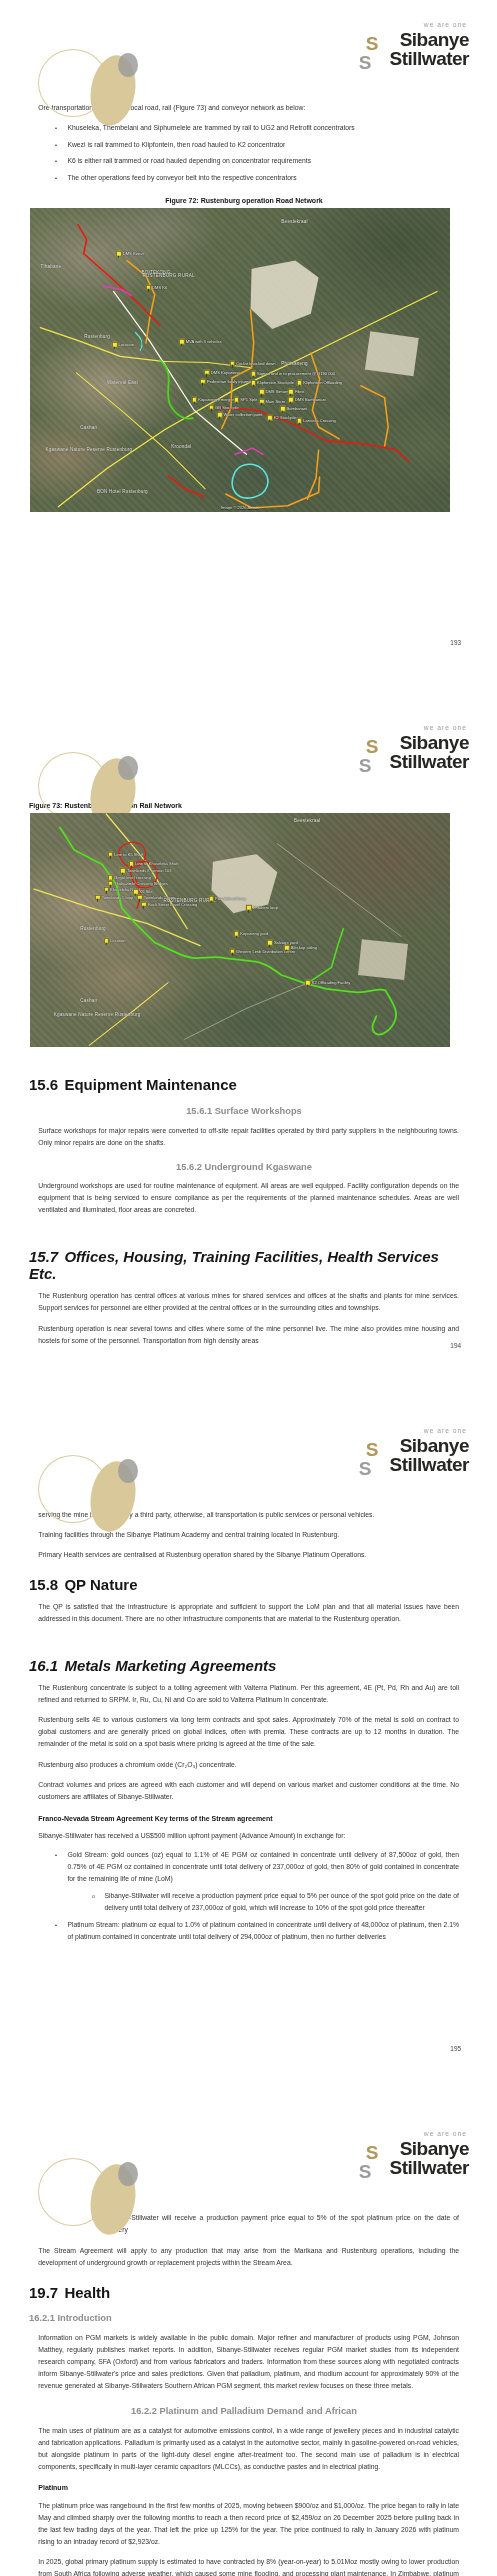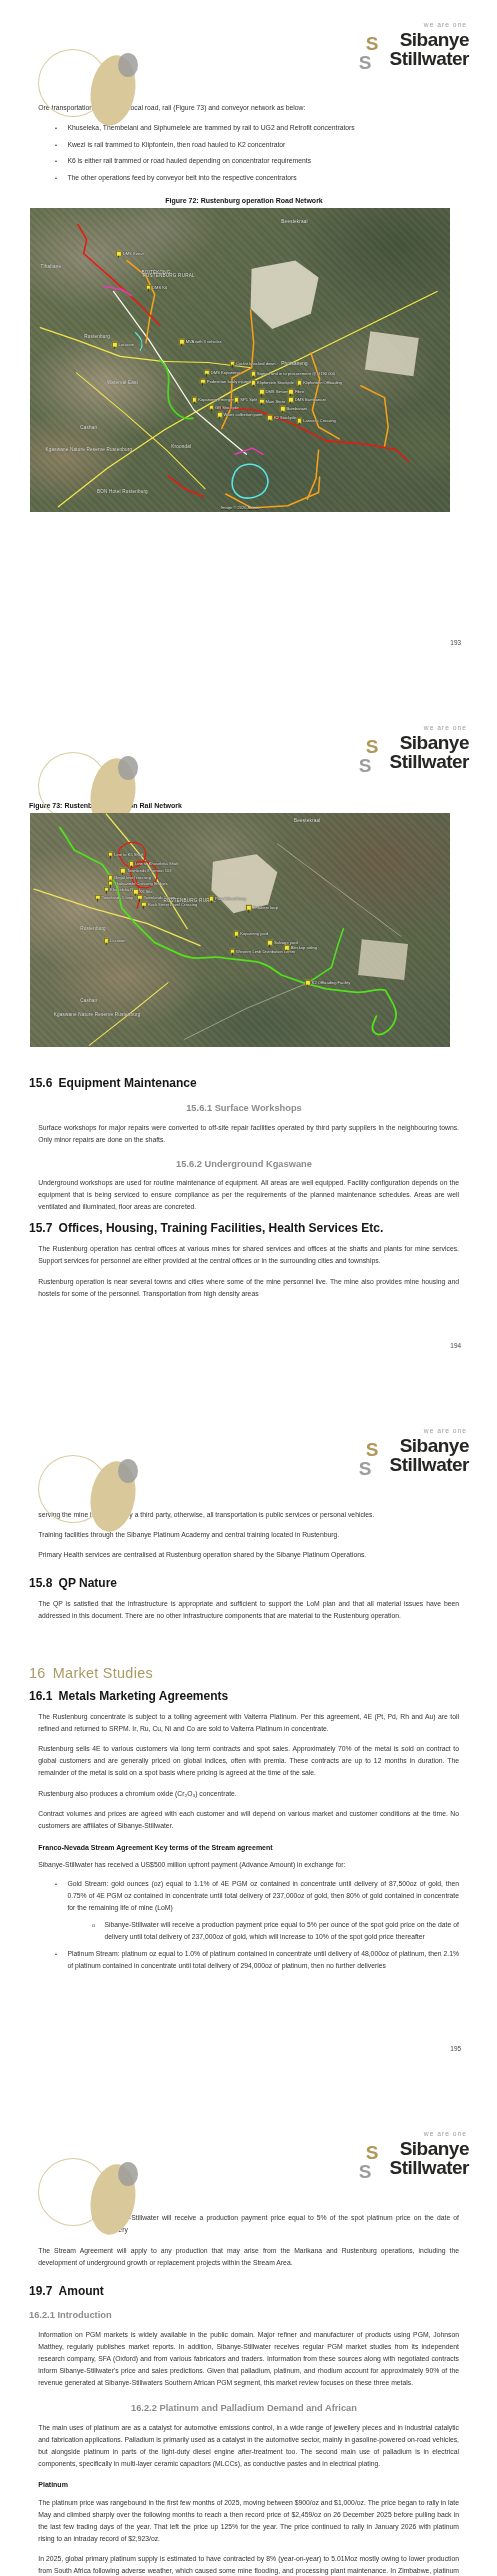--- a/index.html
+++ b/index.html
@@ -18,21 +18,21 @@
   .logo-line .word{position:relative;z-index:1;}
   .g-gold{color:#b0985a;left:-1px;top:3.6px;}
   .g-gray{color:#9d9d9c;left:-1px;top:3.6px;}
   .line1 .ghost{left:auto;right:91px;top:4.1px;}
   .line2 .ghost{left:auto;right:98px;top:4.1px;}
 
   
   .content{padding-left:29px;padding-right:39px;}
   .para{margin:0 0 0 9.3px;font-size:6.8px;line-height:12px;text-align:justify;color:#333;}
   .caption{font-weight:bold;font-size:7px;color:#141414;margin:0;}
-  .h-sec{font-size:12px;font-weight:bold;color:#161616;margin:0;}
+  .h-sec{font-size:15px;font-weight:bold;color:#161616;margin:0;}
   .h-sec .num{margin-right:6.2px;}
   .h-sub{font-size:9.3px;font-weight:bold;color:#8d8d8d;margin:0;}
   .h-chap{font-size:14.4px;font-weight:normal;color:#aa9a64;margin:0;letter-spacing:0.3px;}
   .h-chap .num{margin-right:7.2px;}
   .h-bold{font-size:7px;font-weight:bold;color:#161616;margin:0 0 0 9.3px;}
   .pgnum{position:absolute;top:639px;right:37px;font-size:6.4px;color:#454545;}
 
   .bullets{margin:0;padding:0;}
   .bullet-row{display:flex;margin-left:26px;margin-top:4.6px;}
   .bullet-row .mark{width:12.4px;flex:0 0 12.4px;font-size:5.7px;line-height:12px;color:#222;}
@@ -69,21 +69,21 @@
       linear-gradient(120deg, #73765a 0%, #636c4e 50%, #55614a 100%);}
   .routes{position:absolute;inset:0;width:100%;height:100%;}
   .map-markers,.map-places{position:absolute;inset:0;}
   .map-marker{position:absolute;display:flex;align-items:flex-start;transform:translate(-2.1px,-6.2px);}
   .pin{width:3.6px;height:3.6px;background:#f4e63b;border:0.5px solid #6c6c2b;display:inline-block;position:relative;flex:0 0 3.6px;}
   .pin::after{content:"";position:absolute;left:1px;top:3.6px;width:0.5px;height:2.6px;background:#3c3c1e;}
   .pin-label{font-size:4.1px;color:#ffffff;text-shadow:0 0.5px 1px rgba(0,0,0,.95),0 0 1px rgba(0,0,0,.8);white-space:nowrap;margin-left:1px;line-height:5.2px;}
   .map-place{position:absolute;font-size:4.6px;color:#eeeee8;text-shadow:0 0.5px 1px rgba(0,0,0,.9);white-space:nowrap;letter-spacing:0.2px;transform:translate(-50%,-50%);}
   .map-credit{position:absolute;left:50%;bottom:2.6px;transform:translateX(-50%);font-size:4.1px;color:#d6d6d0;text-shadow:0 0.5px 0.5px rgba(0,0,0,.8);} .mt14{margin-top:7.2px;} .mt16{margin-top:8.2px;} .mt18{margin-top:9.3px;}
   .mt22{margin-top:11.3px;} .mt24{margin-top:12.4px;} .mt26{margin-top:13.4px;text-align:center;} .mt28{margin-top:14.4px;}
-  .mt30{margin-top:8px;} .mt56{margin-top:29px;} .mt84{margin-top:43px;}
+  .mt30{margin-top:32px;font-style:italic;} .mt56{margin-top:29px;} .mt84{margin-top:43px;}
   .pt198{padding-top:102px;} .pt192{padding-top:99px;} .pt200{padding-top:103px;}
 </style>
 </head>
 <body>
 
 <div class="doc">
 
   <section class="page">
     <div class="deco-ring"></div>
     <div class="deco-blob"></div>
@@ -388,21 +388,20 @@
       <div class="logo-line line1"><span class="ghost g-gold">S</span><span class="word">Sibanye</span></div>
       <div class="logo-line line2"><span class="ghost g-gray">S</span><span class="word">Stillwater</span></div>
     </div>
 
     <div class="content pt200">
       <p class="para">serving the mine is operated by a third party, otherwise, all transportation is public services or personal vehicles.</p>
       <p class="para mt16">Training facilities through the Sibanye Platinum Academy and central training located in Rustenburg.</p>
       <p class="para mt16">Primary Health services are centralised at Rustenburg operation shared by the Sibanye Platinum Operations.</p>
       <h2 class="h-sec mt28"><span class="num">15.8</span><span>QP Nature</span></h2>
       <p class="para mt16">The QP is satisfied that the infrastructure is appropriate and sufficient to support the LoM plan and that all material issues have been addressed in this document. There are no other infrastructure components that are material to the Rustenburg operation.</p>
-      <h1 class="h-chap mt84"><span class="num">16</span><span>Market Studies</span></h1>
       <h2 class="h-sec mt30"><span class="num">16.1</span><span>Metals Marketing Agreements</span></h2>
       <p class="para mt16">The Rustenburg concentrate is subject to a tolling agreement with Valterra Platinum. Per this agreement, 4E (Pt, Pd, Rh and Au) are toll refined and returned to SRPM. Ir, Ru, Cu, Ni and Co are sold to Valterra Platinum in concentrate.</p>
       <p class="para mt16">Rustenburg sells 4E to various customers via long term contracts and spot sales. Approximately 70% of the metal is sold on contract to global customers and are generally priced on global indices, often with premia. These contracts are up to 12 months in duration. The remainder of the metal is sold on a spot basis where pricing is agreed at the time of the sale.</p>
       <p class="para mt16">Rustenburg also produces a chromium oxide (Cr₂O₃) concentrate.</p>
       <p class="para mt16">Contract volumes and prices are agreed with each customer and will depend on various market and customer conditions at the time. No customers are affiliates of Sibanye-Stillwater.</p>
       <h4 class="h-bold mt24">Franco-Nevada Stream Agreement Key terms of the Stream agreement</h4>
       <p class="para mt16">Sibanye-Stillwater has received a US$500 million upfront payment (Advance Amount) in exchange for:</p>
       <div class="bullet-row mt14">
         <span class="mark">•</span>
         <div class="btext">Gold Stream: gold ounces (oz) equal to 1.1% of 4E PGM oz contained in concentrate until delivery of 87,500oz of gold, then 0.75% of 4E PGM oz contained in concentrate until total delivery of 237,000oz of gold, then 80% of gold contained in concentrate for the remaining life of mine (LoM)</div>
@@ -428,21 +427,21 @@
       <div class="logo-line line1"><span class="ghost g-gold">S</span><span class="word">Sibanye</span></div>
       <div class="logo-line line2"><span class="ghost g-gray">S</span><span class="word">Stillwater</span></div>
     </div>
 
     <div class="content pt200">
       <div class="bullet-row sub" style="margin-top:0;">
         <span class="mark">o</span>
         <div class="btext">Sibanye-Stillwater will receive a production payment price equal to 5% of the spot platinum price on the date of delivery</div>
       </div>
       <p class="para mt18">The Stream Agreement will apply to any production that may arise from the Marikana and Rustenburg operations, including the development of underground growth or replacement projects within the Stream Area.</p>
-      <h2 class="h-sec mt28"><span class="num">19.7</span><span>Amount</span></h2>
+      <h2 class="h-sec mt28"><span class="num">19.7</span><span>Health</span></h2>
       <h3 class="h-sub mt24">16.2.1 Introduction</h3>
       <p class="para mt18">Information on PGM markets is widely available in the public domain. Major refiner and manufacturer of products using PGM, Johnson Matthey, regularly publishes market reports. In addition, Sibanye-Stillwater receives regular PGM market studies from its independent research company, SFA (Oxford) and from various fabricators and traders. Information from these sources along with negotiated contracts inform Sibanye-Stillwater's price and sales predictions. Given that palladium, platinum, and rhodium account for approximately 90% of the revenue generated at Sibanye-Stillwaters Southern African PGM segment, this market review focuses on these three metals.</p>
       <h3 class="h-sub mt26">16.2.2 Platinum and Palladium Demand and African</h3>
       <p class="para mt18">The main uses of platinum are as a catalyst for automotive emissions control, in a wide range of jewellery pieces and in industrial catalytic and fabrication applications. Palladium is primarily used as a catalyst in the automotive sector, mainly in gasoline-powered on-road vehicles, but alongside platinum in parts of the light-duty diesel engine after-treatment too. The second main use of palladium is in electrical components, specifically in multi-layer ceramic capacitors (MLCCs), as conductive pastes and in electrical plating.</p>
       <h4 class="h-bold mt22">Platinum</h4>
       <p class="para mt16">The platinum price was rangebound in the first few months of 2025, moving between $900/oz and $1,000/oz. The price began to rally in late May and climbed sharply over the following months to reach a then record price of $2,459/oz on 26 December 2025 before pulling back in the last few trading days of the year. That left the price up 125% for the year. The price continued to rally in January 2026 with platinum rising to an intraday record of $2,923/oz.</p>
       <p class="para mt16">In 2025, global primary platinum supply is estimated to have contracted by 8% (year-on-year) to 5.01Moz mostly owing to lower production from South Africa following adverse weather, which caused some mine flooding, and processing plant maintenance. In Zimbabwe, platinum production rose modestly whereas Russian yield was slightly lower year-on-year. North American production fell by 19% as a result of reduced output at primary mines and lower by-product production at nickel mines. Secondary platinum supply rose 6% to 1.46Moz owing to the higher metal prices incentivising the recycling of greater volumes of spent auto catalysts and also an increase in jewellery recycling.</p>
 
     </div>
 

